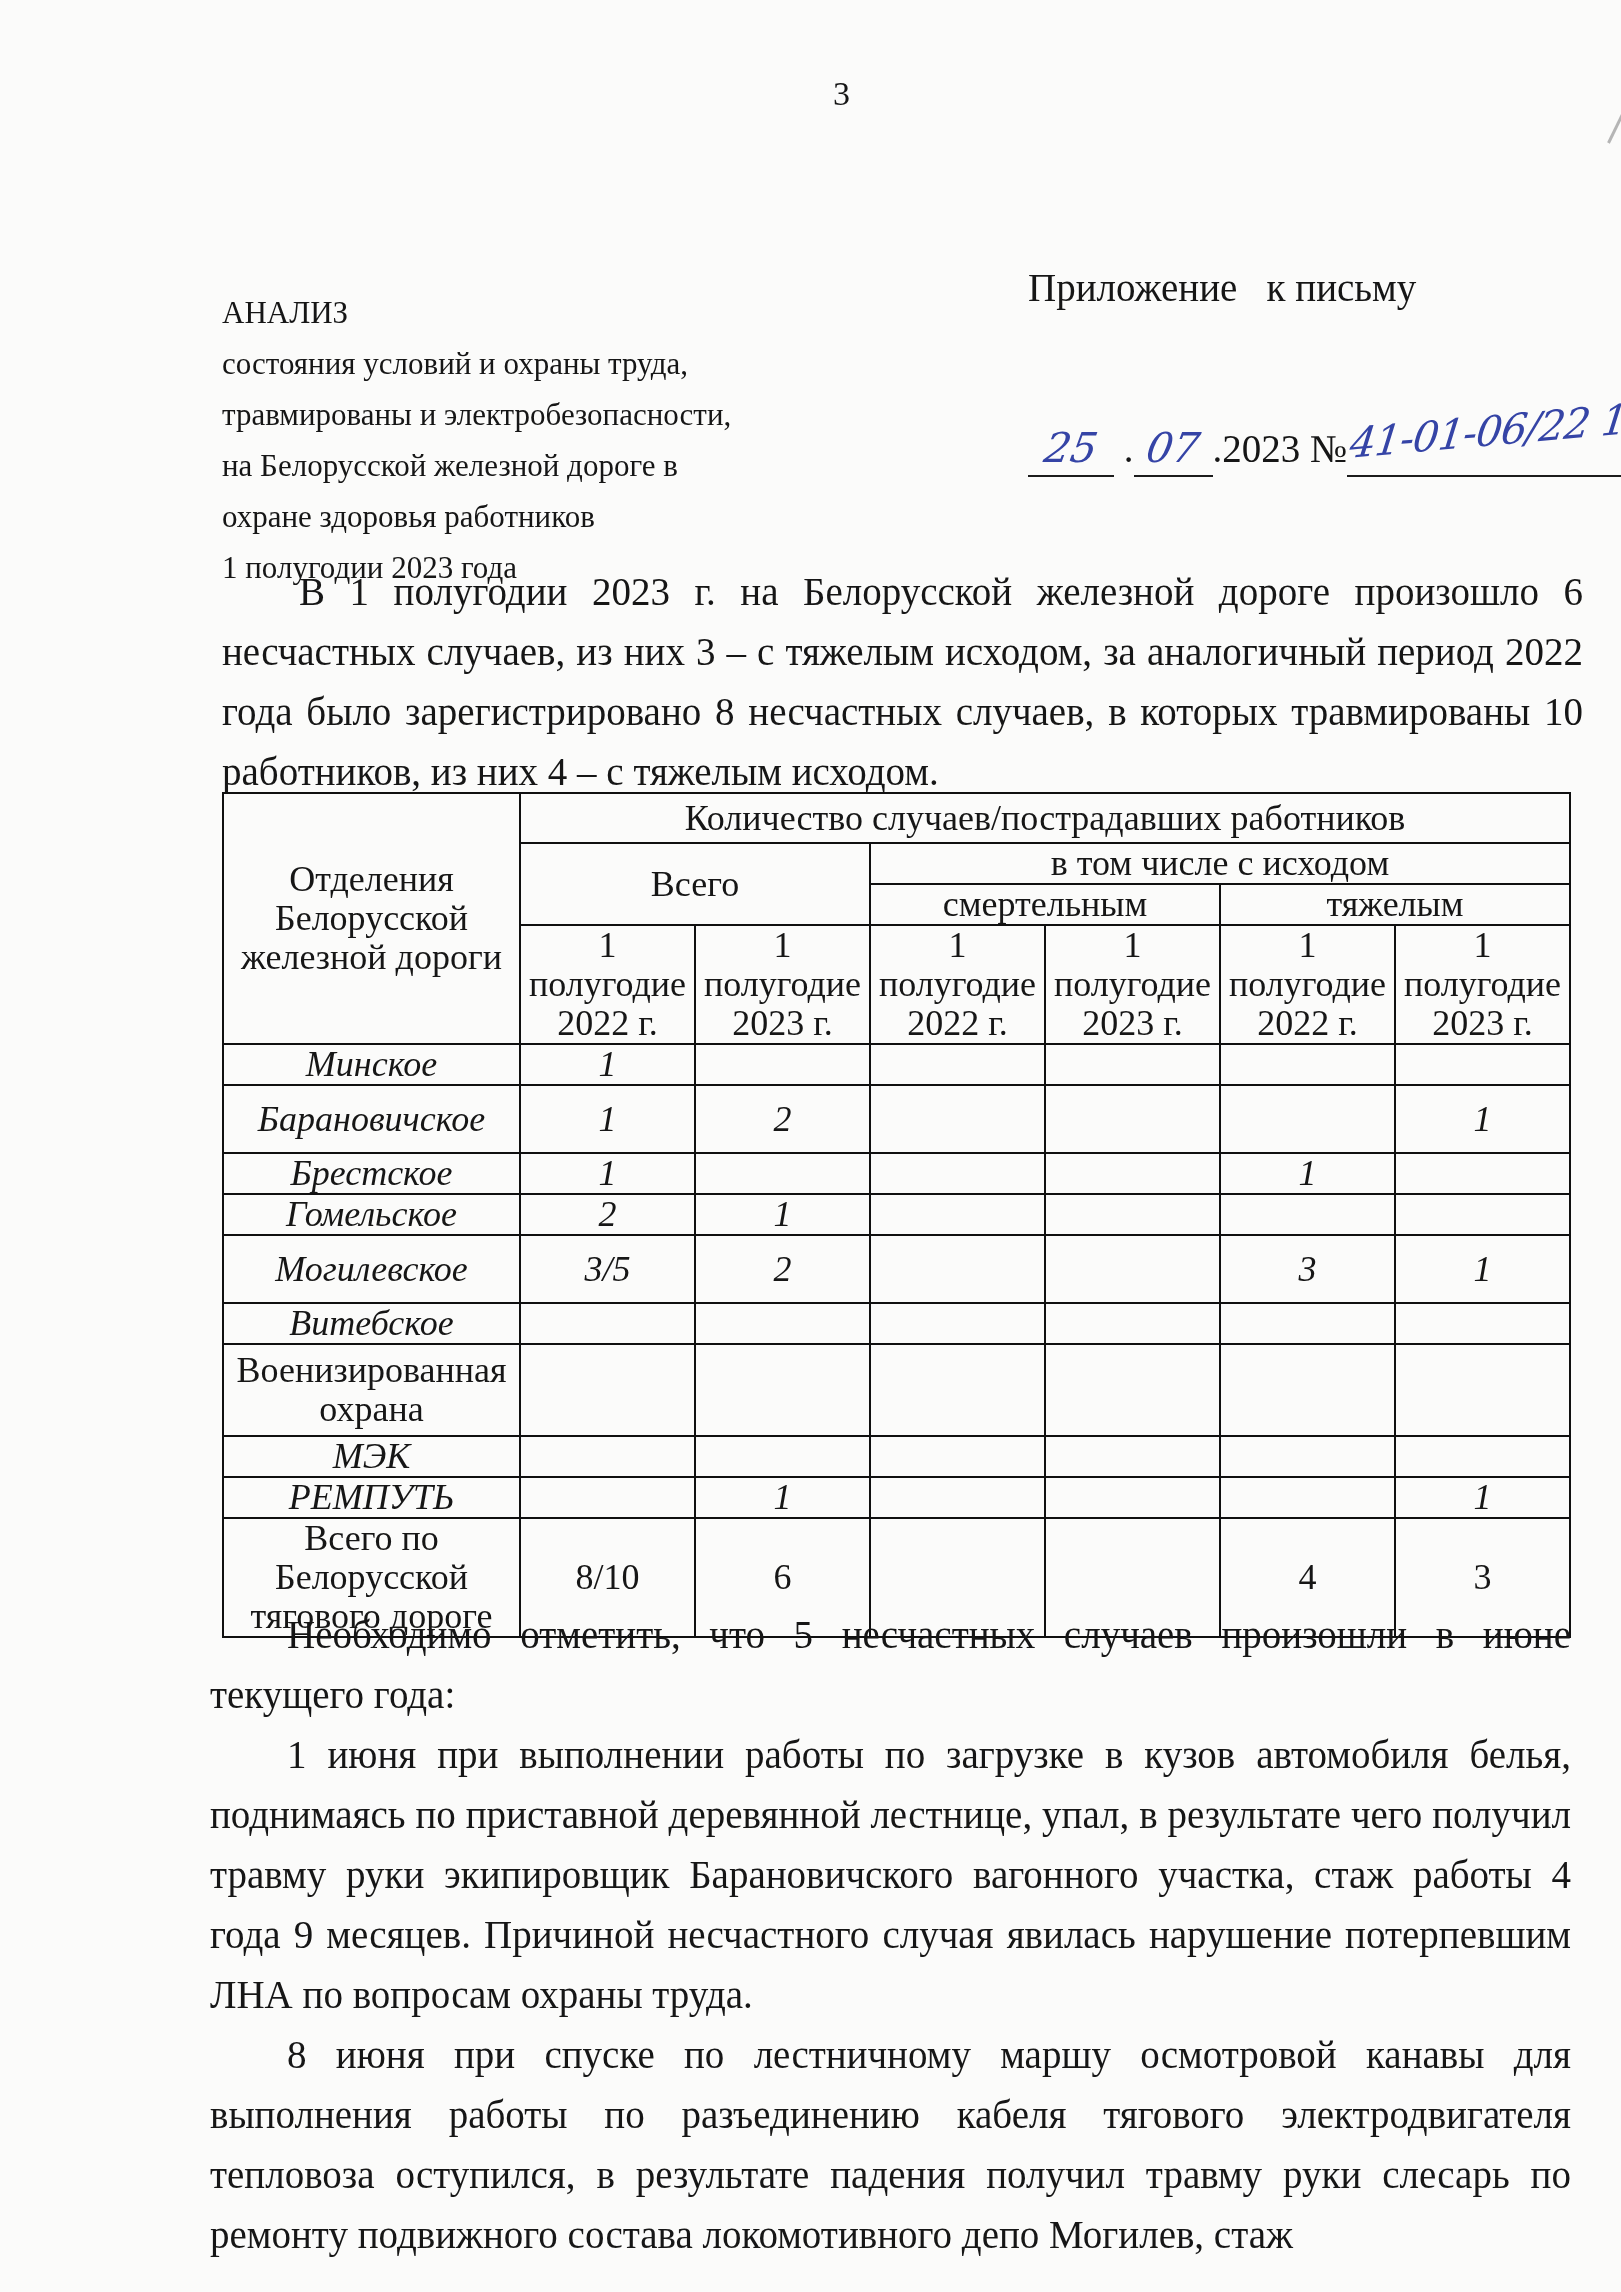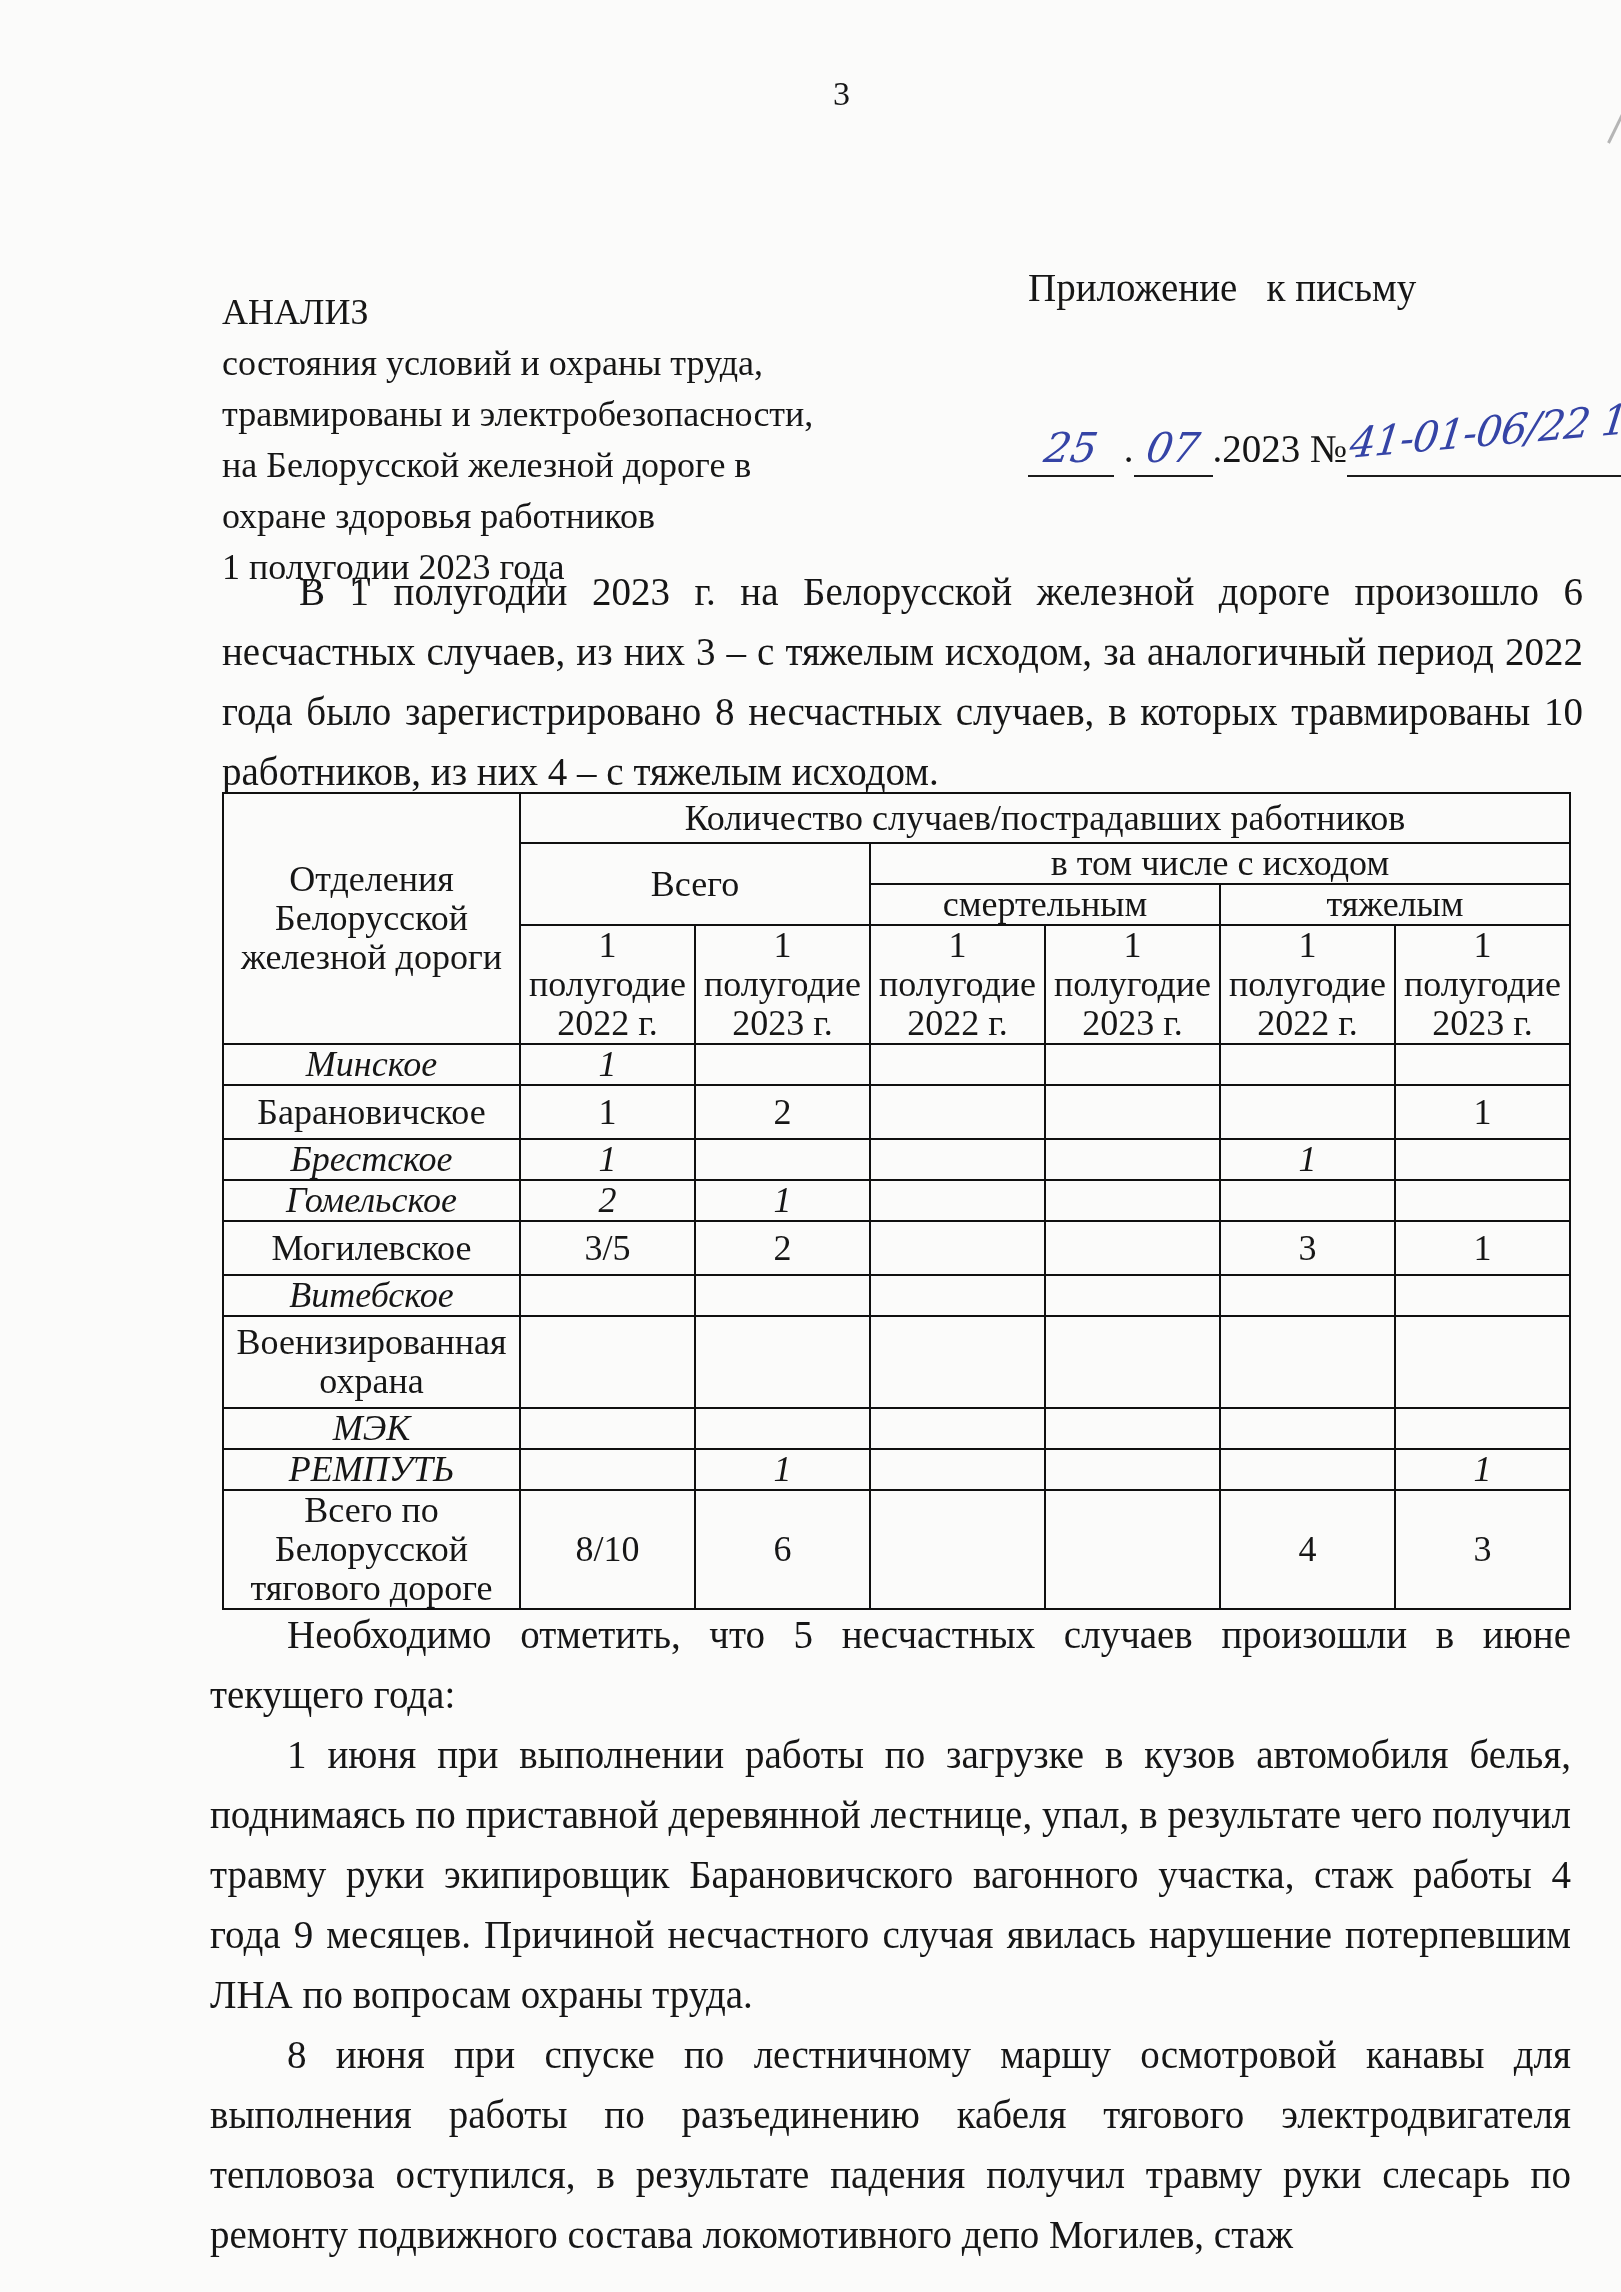--- a/index.html
+++ b/index.html
@@ -63,21 +63,21 @@
     height: 41px;
     background: #b5b5b5;
     transform: rotate(26deg);
   }
   
   .title-block {
     position: absolute;
     top: 287px;
     left: 222px;
     width: 1361px;
-    font-size: 36px;
+    font-size: 31px;
     line-height: 51px;
   }
   
   .para {
     margin: 0;
     font-size: 39px;
     line-height: 60px;
     text-align: justify;
     text-indent: 77px;
   }
@@ -113,21 +113,21 @@
     font-size: 36px;
     line-height: 39px;
   }
   .pre { white-space: pre-line; }
   th.leaf { font-size: 29.6px; line-height: 28px; }
   tr.hr1 { height: 50px; }
   tr.hr2 { height: 41px; }
   tr.hr3 { height: 38px; }
   tr.hr4 { height: 82px; }
   tr.r-s  { height: 35px; font-style: italic; }
-  tr.r-m  { height: 54px; }
+  tr.r-m  { height: 68px; font-style: italic; }
   tr.r-voen { height: 92px; }
   tr.r-total { height: 93px; }
   td.dept { line-height: 38px; }
 </style>
 </head>
 <body>
 
 <div class="page">
 
   <div class="page-number">3</div>

